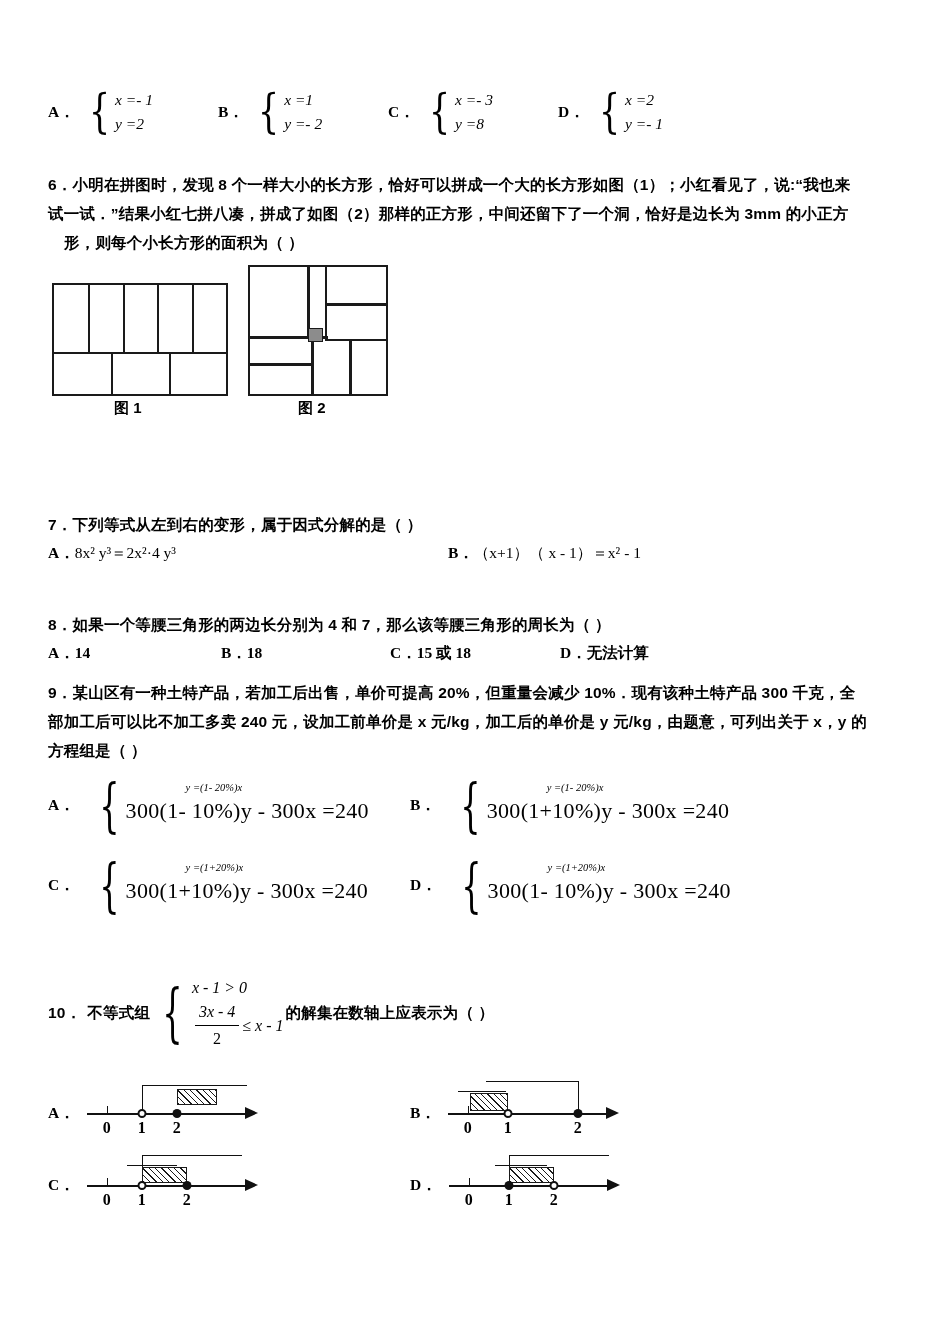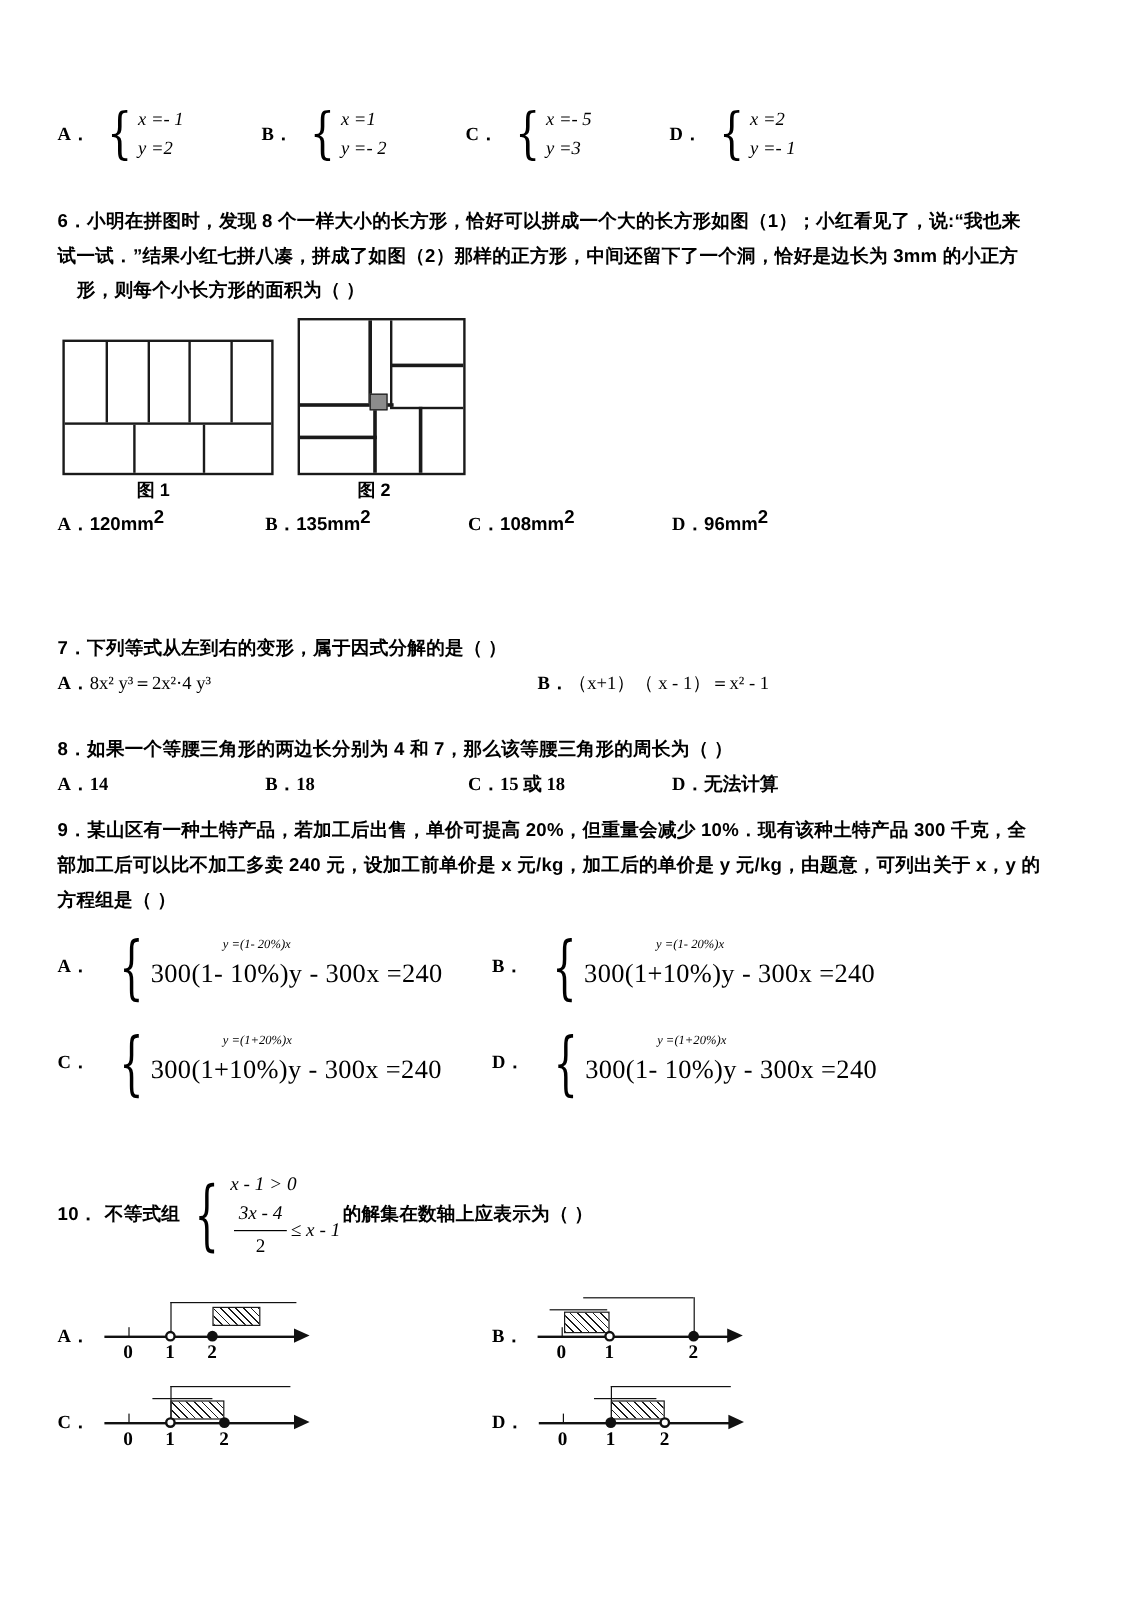--- a/index.html
+++ b/index.html
@@ -191,22 +191,22 @@
           <span class="it">y =- 2</span>
         </span>
       </span>
     </div>
 
     <div class="cell" style="left:340px; top:0px;">
       <span class="lbl">C．</span>
       <span class="sys">
         <span class="brace">{</span>
         <span class="sys-lines">
-          <span class="it">x =- 5</span>
-          <span class="it">y =3</span>
+          <span class="it">x =- 3</span>
+          <span class="it">y =8</span>
         </span>
       </span>
     </div>
 
     <div class="cell" style="left:510px; top:0px;">
       <span class="lbl">D．</span>
       <span class="sys">
         <span class="brace">{</span>
         <span class="sys-lines">
           <span class="it">x =2</span>
@@ -256,37 +256,23 @@
         <div class="seg" style="left:0; top:76%; width:47%; height:2.4px;"></div>
         <div class="seg" style="left:45%; top:57%; width:2.4px; height:43%;"></div>
 
         <div class="seg" style="left:73%; top:57%; width:2.4px; height:43%;"></div>
 
         <div class="hole" style="left:43%; top:48%; width:11%; height:11%;"></div>
       </div>
       <div class="figcap" style="left:250px; top:126px;">图 2</div>
     </div>
 
-    <div style="position:relative; height:26px; margin-top:4px;">
-      <div style="position:absolute; left:0px;">
-        <span class="lbl">A．</span><span class="lbl" style="font-family:'Liberation Sans',sans-serif;">120mm</span><sup class="lbl" style="font-family:'Liberation Sans',sans-serif;">2</sup>
-      </div>
-      <div style="position:absolute; left:173px;">
-        <span class="lbl">B．</span><span class="lbl" style="font-family:'Liberation Sans',sans-serif;">135mm</span><sup class="lbl" style="font-family:'Liberation Sans',sans-serif;">2</sup>
-      </div>
-      <div style="position:absolute; left:342px;">
-        <span class="lbl">C．</span><span class="lbl" style="font-family:'Liberation Sans',sans-serif;">108mm</span><sup class="lbl" style="font-family:'Liberation Sans',sans-serif;">2</sup>
-      </div>
-      <div style="position:absolute; left:512px;">
-        <span class="lbl">D．</span><span class="lbl" style="font-family:'Liberation Sans',sans-serif;">96mm</span><sup class="lbl" style="font-family:'Liberation Sans',sans-serif;">2</sup>
-      </div>
-    </div>
-  </div>
-
-  <div style="position:absolute; left:48px; top:508px; width:858px;margin-top:16px;">
+  </div>
+
+  <div style="position:absolute; left:48px; top:508px; width:858px;">
     <div class="qtext">
       <span>7．</span><span>下列等式从左到右的变形，属于因式分解的是（      ）</span>
     </div>
     <div style="position:relative; height:30px; margin-top:0px;">
       <div style="position:absolute; left:0px;">
         <span class="lbl">A．</span><span class="lbl" style="font-weight:normal;">8x² y³＝2x²·4 y³</span>
       </div>
       <div style="position:absolute; left:400px;">
         <span class="lbl">B．</span><span class="lbl" style="font-weight:normal;">（x+1）（ x - 1）＝x² - 1</span>
       </div>

